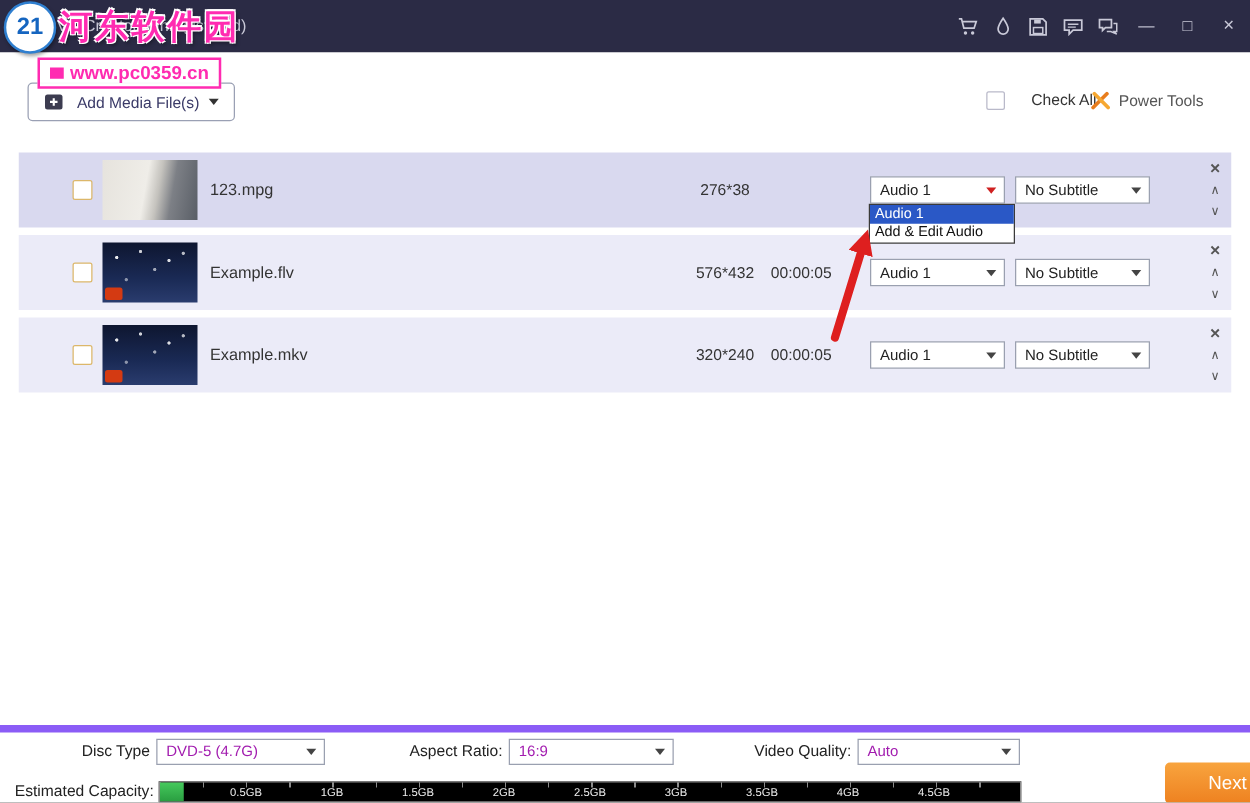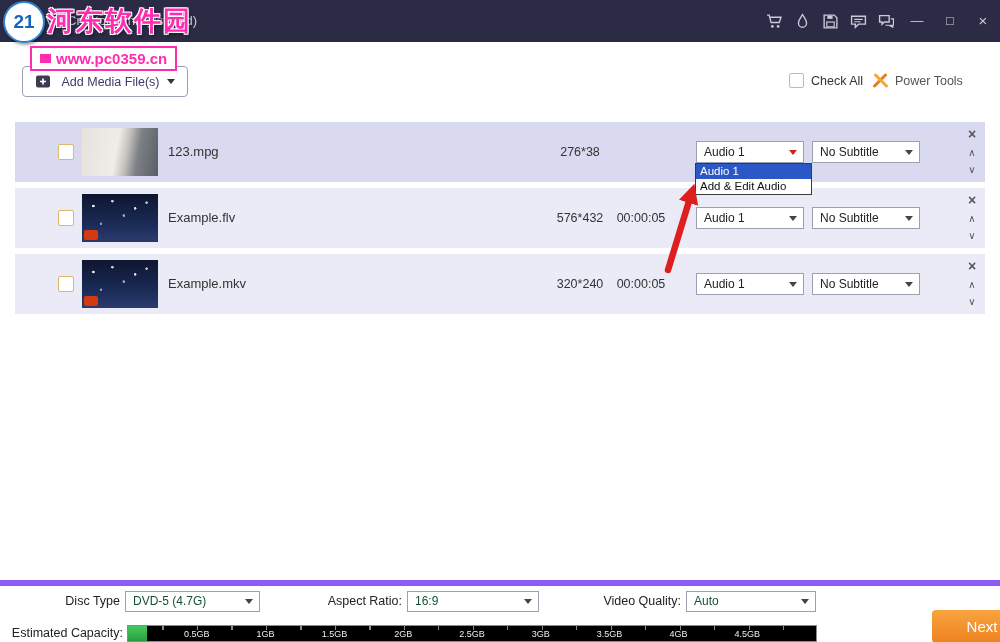--- a/index.html
+++ b/index.html
@@ -14,21 +14,21 @@
   .tbicon { width:17px; height:17px; display:block; cursor:pointer; }
   .win-btn { width:22px; height:42px; line-height:42px; text-align:center; color:#c9c9d8; font-size:13px; cursor:pointer; }
   .win-btn.close { font-size:15px; }
 
   
   .toolbar { position:absolute; top:42px; left:0; width:100%; height:77px; background:#fff; }
   .add-media-btn { position:absolute; left:22px; top:24px; width:166px; height:31px; background:#fff;
     border:1px solid #9aa0b4; border-radius:4px; display:flex; align-items:center; justify-content:center;
     gap:8px; font-size:12.5px; color:#3b3b68; cursor:pointer; }
   .caret-dn { width:0; height:0; border-left:4px solid transparent; border-right:4px solid transparent; border-top:5px solid #333; }
-  .check-all { position:absolute; left:789px; top:31px; display:flex; align-items:center; gap:7px; font-size:12.5px; color:#333; cursor:pointer; }
+  .check-all { position:absolute; left:789px; top:31px; display:flex; gap:21px; font-size:12.5px; color:#333; cursor:pointer; }
   .cb-box { width:15px; height:15px; border:1px solid #b9b9c9; background:#fff; border-radius:2px; }
   .power-tools { position:absolute; left:872px; top:31px; display:flex; align-items:center; gap:6px; font-size:12.5px; color:#555; cursor:pointer; }
 
   
   .file-list { position:absolute; top:122px; left:15px; width:970px; }
   .row { position:relative; height:60px; margin-bottom:6px; background:#ebebf8; }
   .row.active { background:#d9d9ef; }
   .row-cb { position:absolute; left:43px; top:22px; width:16px; height:16px; background:#fff; border:1px solid #dcb76a; border-radius:2px; cursor:pointer; }
   .thumb { position:absolute; left:67px; top:6px; width:76px; height:48px; }
   .thumb.gray { background:linear-gradient(100deg,#e6e3dd 0%,#efede8 45%,#c4c2bd 58%,#7d8086 72%,#595e66 100%); }
@@ -80,21 +80,21 @@
     font-weight:bold; font-size:15px; }
   .wm-dot { width:11px; height:9px; background:#ff2bb1; display:inline-block; }
 
   
   .footer { position:absolute; left:0; top:580px; width:100%; height:76px; background:#fff; border-top:6px solid #8b5cf6; }
   .f-label { position:absolute; top:5px; font-size:12.5px; color:#222; line-height:21px; }
   .lab-disc { left:40px; width:80px; text-align:right; }
   .lab-ar   { left:305px; width:97px; text-align:right; }
   .lab-vq   { left:577px; width:104px; text-align:right; }
   .fcombo { position:absolute; top:5px; height:21px; background:#fff; border:1px solid #9aa0b0;
-    font-size:12px; color:#14532d; line-height:19px; padding-left:7px; cursor:pointer; }
+    font-size:12px; color:#a21caf; line-height:19px; padding-left:7px; cursor:pointer; }
   .fc-disc { left:125px; width:135px; }
   .fc-ar   { left:407px; width:132px; }
   .fc-vq   { left:686px; width:130px; }
   .fcombo .caret2 { position:absolute; right:6px; top:7px; width:0; height:0;
     border-left:4px solid transparent; border-right:4px solid transparent; border-top:5px solid #444; }
   .cap-label { position:absolute; left:8px; top:40px; width:115px; text-align:right; font-size:12.5px; color:#222; }
   .cap-bar { position:absolute; left:127px; top:39px; width:690px; height:17px; background:#000000; border:1px solid #8a8a8a; }
   .cap-bar::before { content:""; position:absolute; left:0; top:0; right:0; height:4px;
     background-image:repeating-linear-gradient(to right, rgba(255,255,255,.55) 0 1px, transparent 1px 34.5px); }
   .cap-fill { position:absolute; left:0; top:0; bottom:0; width:19px; background:linear-gradient(#45c95c,#2a9e41); }

